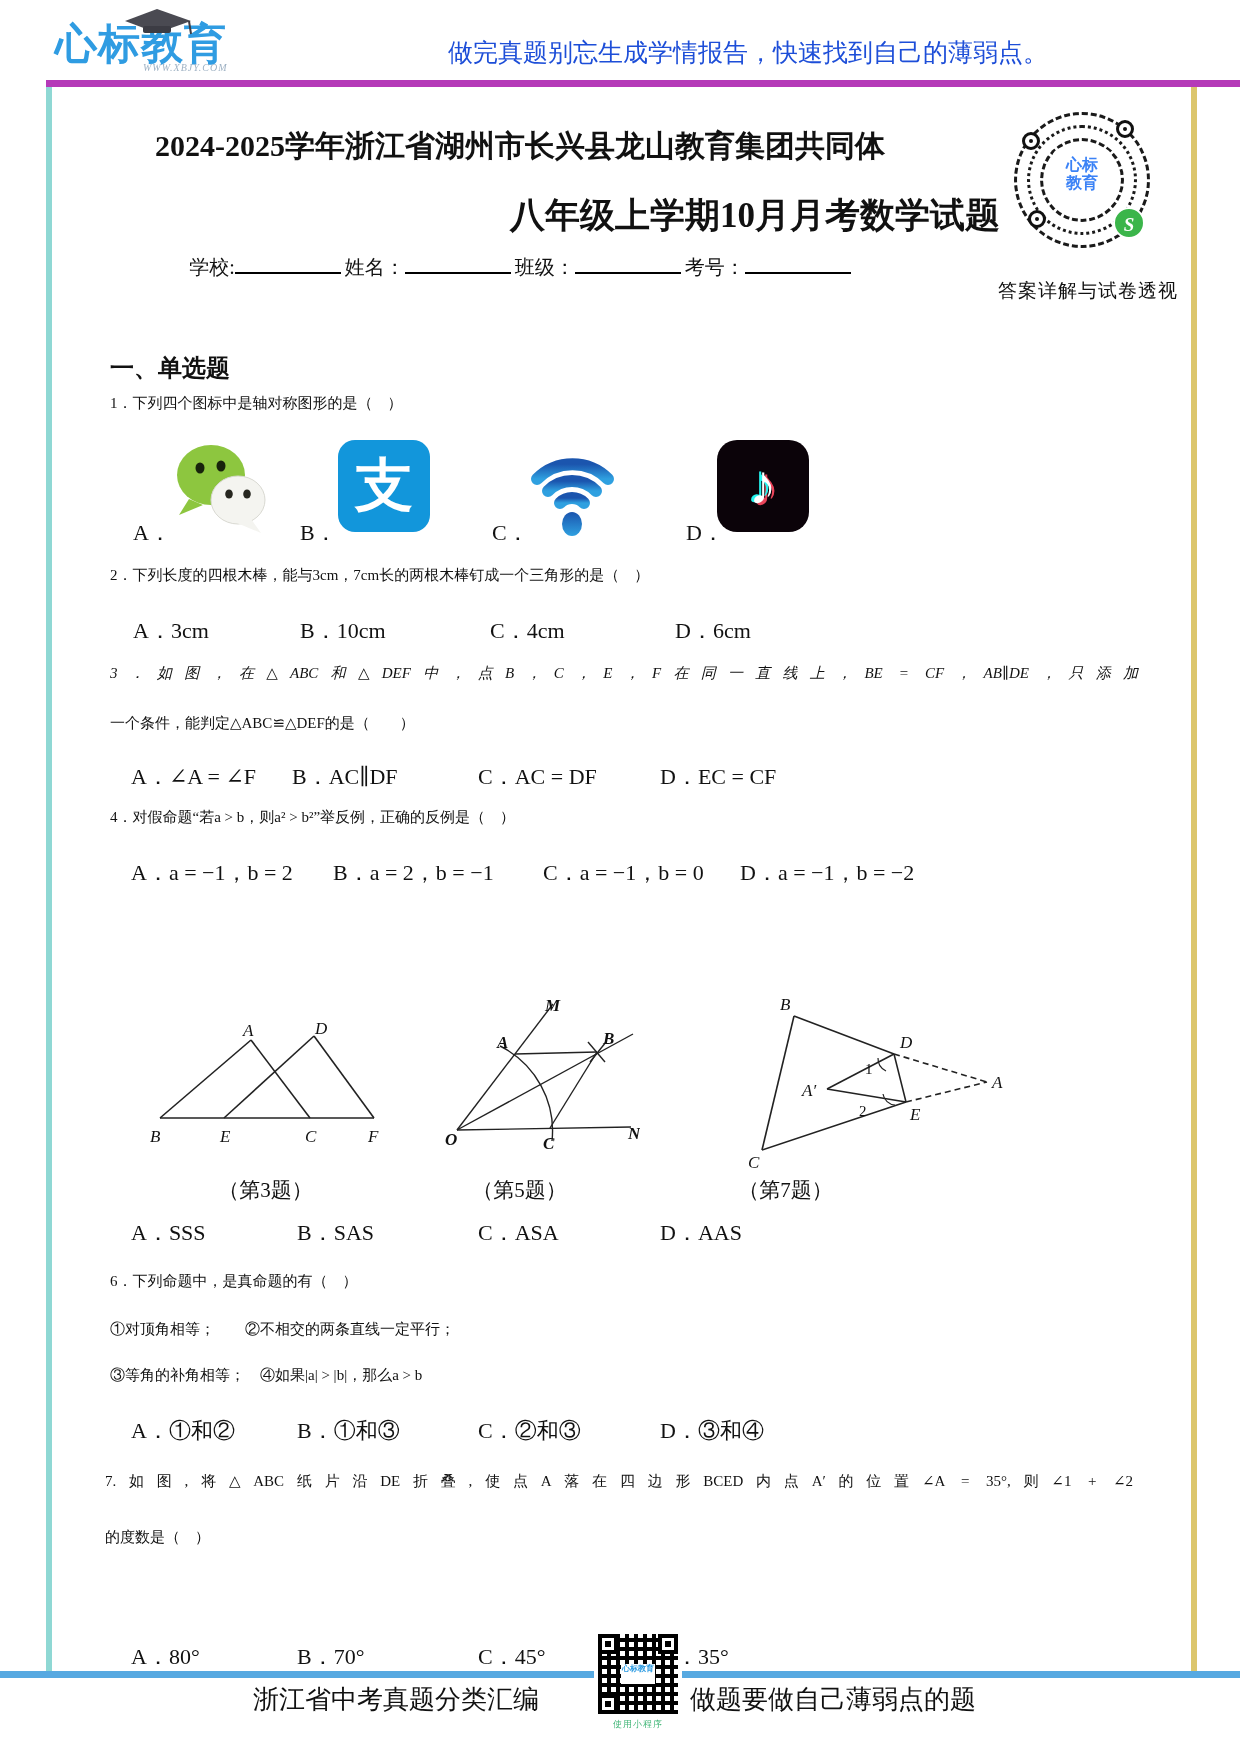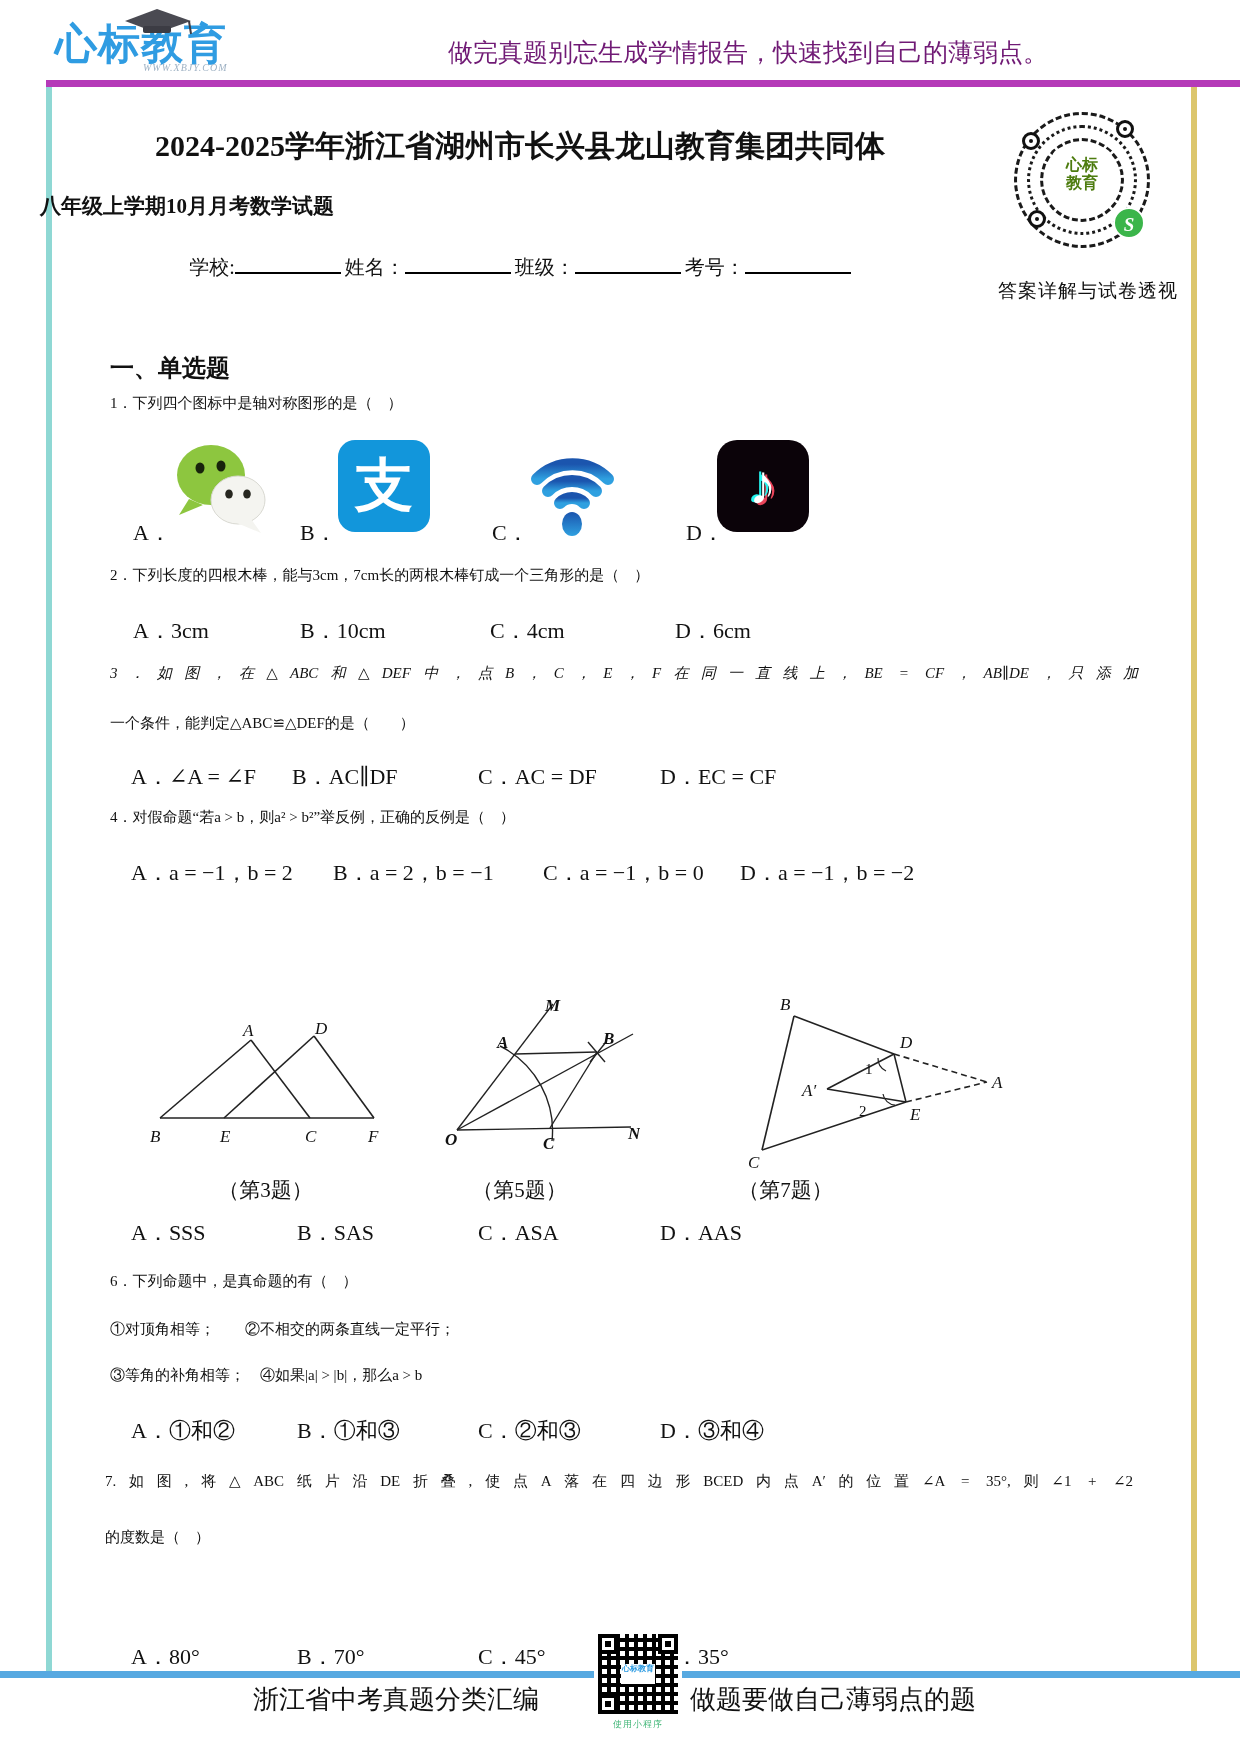--- a/index.html
+++ b/index.html
@@ -11,36 +11,36 @@
   .stretch { white-space:normal; width:1028px; text-align:justify; text-align-last:justify; }
   .row { position:absolute; left:0; width:1240px; height:32px; }
   .row span { position:absolute; font-size:22px; white-space:nowrap; }
   .cap { font-size:21px; text-align:center; }
   .uline { display:inline-block; width:106px; height:20px; border-bottom:2px solid #000; }
   .fillin-label { font-size:20px; }
   
   .logo-text { font-size:42px; font-weight:bold; color:#2f9ce2; letter-spacing:1px;
                font-family:"Liberation Sans","DejaVu Sans",sans-serif; }
   .logo-url { font-size:10px; color:#9fb2c4; font-style:italic; letter-spacing:1px; }
-  .tagline { font-size:25px; color:#701a75; }
+  .tagline { font-size:25px; color:#1d4ed8; }
   .hline-magenta { background:#b53ab8; }
   .vline-teal { background:#8fd8d4; }
   .vline-gold { background:#dcc66d; }
   .hline-blue { background:#57a9e1; }
   
   .qr-round { width:140px; height:140px; }
   .qr-ring { position:absolute; border-radius:50%; }
   .r1 { left:2px; top:2px; width:136px; height:136px; border:3px dashed #1a1a1a; }
   .r2 { left:15px; top:15px; width:110px; height:110px; border:3px dotted #1a1a1a; }
   .r3 { left:28px; top:28px; width:84px; height:84px; border:3px dashed #1a1a1a; }
   .qr-finder { position:absolute; width:18px; height:18px; border:3px solid #111; border-radius:50%; background:#fff; }
   .qr-finder i { position:absolute; left:4px; top:4px; width:4px; height:4px; background:#111; border-radius:50%; }
   .qr-center { position:absolute; left:40px; top:38px; width:60px; height:60px; background:#fff; border-radius:10px;
                text-align:center; line-height:1.15; padding-top:8px;
-               font-family:"Liberation Sans","DejaVu Sans",sans-serif; font-weight:bold; color:#4d7c0f; font-size:16px; }
+               font-family:"Liberation Sans","DejaVu Sans",sans-serif; font-weight:bold; color:#3b82f6; font-size:16px; }
   .qr-badge { position:absolute; left:101px; top:97px; width:32px; height:32px; border-radius:50%;
               background:#3bb54a; color:#fff; text-align:center; line-height:32px; font-size:19px; font-weight:bold;
               font-style:italic; border:2px solid #fff; }
   .qr-caption { font-size:19px; letter-spacing:1px; }
   
   .icon-box { position:absolute; }
   .alipay { width:92px; height:92px; background:#1296db; border-radius:17px; color:#fff;
             text-align:center; line-height:92px; font-size:58px; font-weight:bold; }
   .tiktok { width:92px; height:92px; background:#0b0309; border-radius:20px; color:#fff;
             text-align:center; line-height:90px; font-size:56px; font-weight:bold;
@@ -55,21 +55,21 @@
         repeating-linear-gradient(90deg,#000 0 4px,transparent 4px 9px),
         repeating-linear-gradient(0deg,#000 0 4px,#fff 4px 9px); }
   .fq { position:absolute; width:20px; height:20px; border:4px solid #000; background:#fff; }
   .fq i { position:absolute; left:3px; top:3px; width:6px; height:6px; background:#000; }
   .qr-sq-center { position:absolute; left:23px; top:30px; width:34px; height:20px; background:#fff;
                   color:#2f9ce2; font-size:8px; line-height:9px; text-align:center; font-weight:bold;
                   font-family:"Liberation Sans","DejaVu Sans",sans-serif; }
   .qr-sq-caption { font-size:9px; color:#3eb575; text-align:center; letter-spacing:1px; }
   .ftext { font-size:26px; white-space:nowrap; }
   .title1 { font-size:30px; font-weight:bold; text-align:center; }
-  .title2 { font-size:21px; font-weight:bold; text-align:left; }
+  .title2 { font-size:35px; font-weight:bold; text-align:right; }
   .section-h { font-size:24px; font-weight:bold; }
 </style>
 </head>
 <body>
 
 <div class="page">
 
   <div class="abs" style="left:55px; top:16px;">
     <span class="logo-text">心标教育</span>
     <svg class="abs" style="left:40px; top:-12px;" width="110" height="34" viewBox="0 0 110 34">

